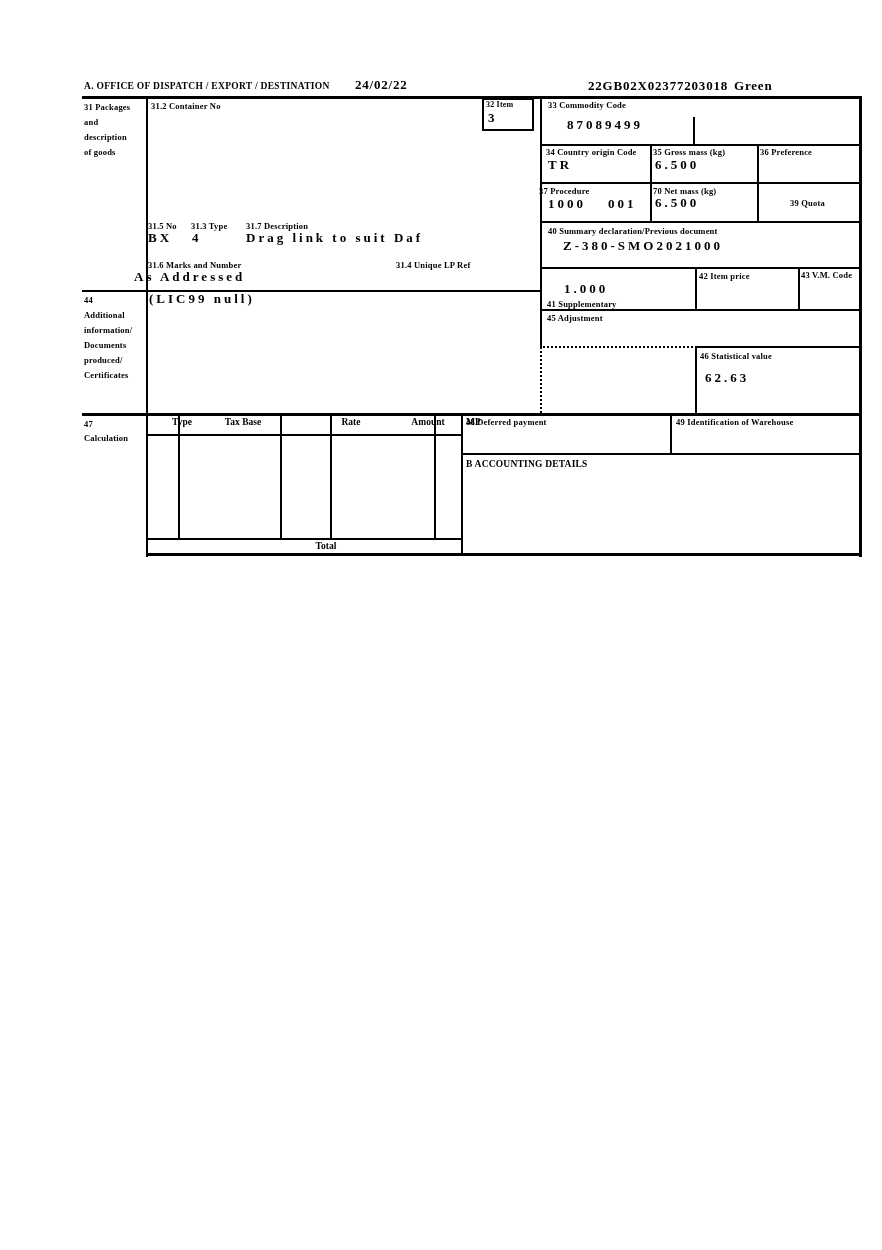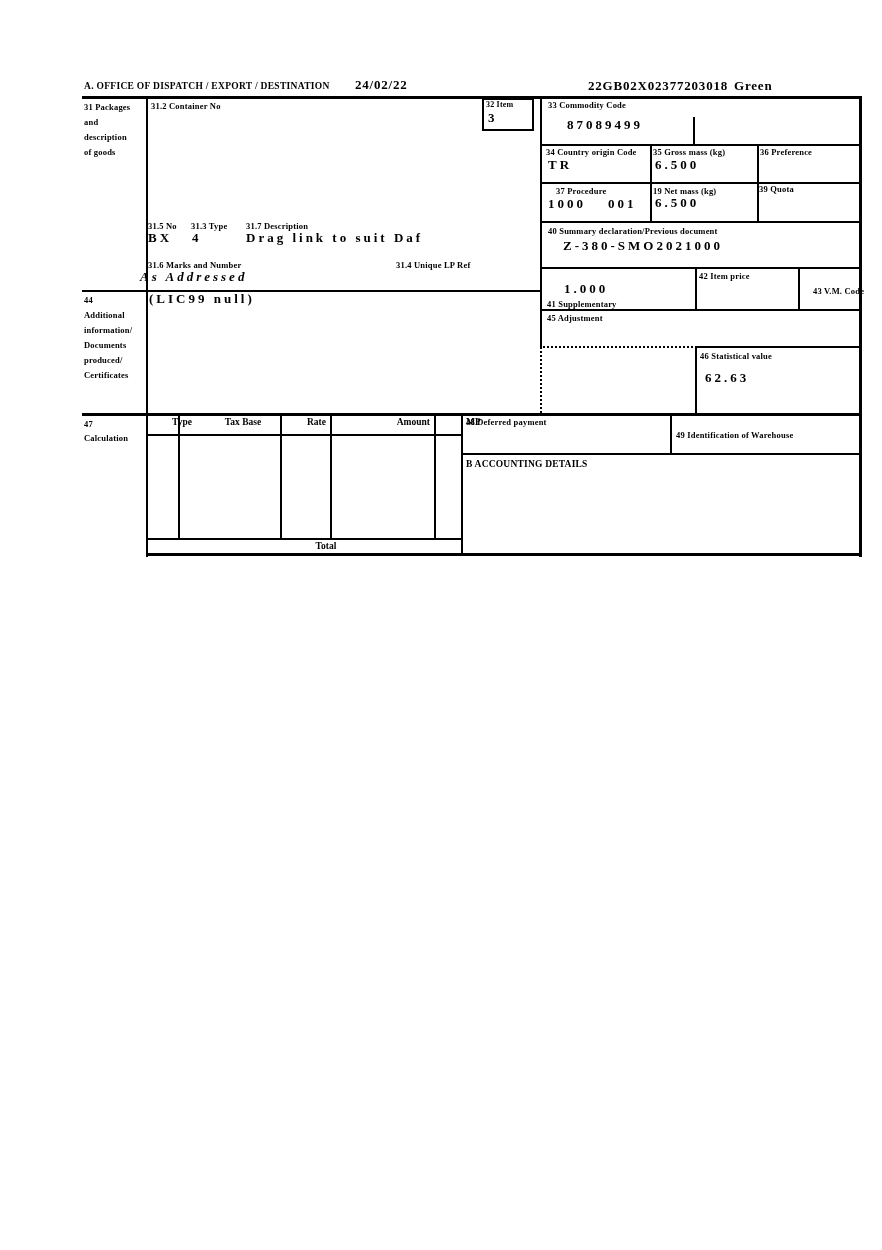--- a/index.html
+++ b/index.html
@@ -13,21 +13,21 @@
   .dot-v { position:absolute; border-left:2px dotted #000; }
   .box { position:absolute; border:2px solid #000; background:transparent; }
   .lbl { position:absolute; font-weight:bold; font-size:8.5px; letter-spacing:0.2px; white-space:nowrap; line-height:1.2; }
   .sideblock { position:absolute; font-weight:bold; font-size:8.5px; letter-spacing:0.2px; line-height:15px; }
   .sideblock div { white-space:nowrap; }
   .val { position:absolute; font-weight:bold; font-size:13px; letter-spacing:3px; white-space:nowrap; }
   .hdr { position:absolute; font-weight:bold; font-size:9.5px; letter-spacing:0.3px; white-space:nowrap; }
   .hval{ position:absolute; font-weight:bold; font-size:13px; letter-spacing:0.8px; white-space:nowrap; }
   .colhdr { position:absolute; font-weight:bold; font-size:9.5px; white-space:nowrap; }
   .c { text-align:center; }
-  .r { text-align:right; }
+  .r { text-align:center;margin-left:48px; }
 </style>
 </head>
 <body>
 
 <div class="page">
 
   <div class="hdr" style="left:84px;  top:81px;">A.  OFFICE OF DISPATCH / EXPORT / DESTINATION</div>
   <div class="hval" style="left:355px; top:77px;">24/02/22</div>
   <div class="hval" style="left:588px; top:78px;">22GB02X02377203018</div>
   <div class="hval" style="left:734px; top:78px;">Green</div>
@@ -94,57 +94,57 @@
 
   <div class="lbl" style="left:148px; top:221px;">31.5 No</div>
   <div class="lbl" style="left:191px; top:221px;">31.3 Type</div>
   <div class="lbl" style="left:246px; top:221px;">31.7 Description</div>
   <div class="val" style="left:148px; top:230px;">BX</div>
   <div class="val" style="left:192px; top:230px;">4</div>
   <div class="val" style="left:246px; top:230px;">Drag link to suit Daf</div>
 
   <div class="lbl" style="left:148px; top:260px;">31.6 Marks and Number</div>
   <div class="lbl" style="left:396px; top:260px;">31.4 Unique LP Ref</div>
-  <div class="val" style="left:140px; top:269px;font-style:italic;">As Addressed</div>
+  <div class="val" style="left:134px; top:269px;">As Addressed</div>
 
   <div class="val" style="left:149px; top:291px;">(LIC99 null)</div>
 
   <div class="lbl" style="left:548px; top:100px;">33 Commodity Code</div>
   <div class="val" style="left:567px; top:117px;">87089499</div>
 
   <div class="lbl" style="left:546px; top:147px;">34 Country origin Code</div>
   <div class="val" style="left:548px; top:157px;">TR</div>
   <div class="lbl" style="left:653px; top:147px;">35 Gross mass (kg)</div>
   <div class="val" style="left:655px; top:157px;">6.500</div>
   <div class="lbl" style="left:760px; top:147px;">36 Preference</div>
 
-  <div class="lbl" style="left:556px; top:186px;">37 Procedure</div>
+  <div class="lbl" style="left:539px; top:186px;">37 Procedure</div>
   <div class="val" style="left:548px; top:196px;">1000</div>
   <div class="val" style="left:608px; top:196px;">001</div>
-  <div class="lbl" style="left:653px; top:186px;">19 Net mass (kg)</div>
+  <div class="lbl" style="left:653px; top:186px;">70 Net mass (kg)</div>
   <div class="val" style="left:655px; top:195px;">6.500</div>
-  <div class="lbl" style="left:759px; top:184px;">39 Quota</div>
+  <div class="lbl" style="left:759px; top:198px;padding-left:31px;">39 Quota</div>
 
   <div class="lbl" style="left:548px; top:226px;">40 Summary declaration/Previous document</div>
   <div class="val" style="left:563px; top:238px;">Z-380-SMO2021000</div>
 
   <div class="lbl" style="left:547px; top:271px;margin-top:28px;">41 Supplementary</div>
   <div class="val" style="left:564px; top:281px;">1.000</div>
   <div class="lbl" style="left:699px; top:271px;">42 Item price</div>
-  <div class="lbl" style="left:801px; top:286px;padding-left:12px;">43 V.M. Code</div>
+  <div class="lbl" style="left:801px; top:270px;">43 V.M. Code</div>
 
   <div class="lbl" style="left:547px; top:313px;">45 Adjustment</div>
 
   <div class="lbl" style="left:700px; top:351px;">46 Statistical value</div>
   <div class="val" style="left:705px; top:370px;">62.63</div>
 
   <div class="colhdr c" style="left:164px; top:417px; width:36px;">Type</div>
   <div class="colhdr c" style="left:178px; top:417px; width:114px;margin-left:8px;">Tax Base</div>
   <div class="colhdr r" style="left:280px; top:417px; width:46px;">Rate</div>
   <div class="colhdr r" style="left:330px; top:417px; width:100px;">Amount</div>
   <div class="colhdr c" style="left:434px; top:417px; width:27px;padding-left:32px;">MP</div>
   <div class="colhdr c" style="left:186px; top:541px; width:280px;text-align:center;">Total</div>
 
   <div class="lbl" style="left:466px; top:417px;">48 Deferred payment</div>
-  <div class="lbl" style="left:676px; top:430px;">49 Identification of Warehouse</div>
+  <div class="lbl" style="left:676px; top:417px;">49 Identification of Warehouse</div>
   <div class="hdr" style="left:466px; top:459px; letter-spacing:0.2px;">B ACCOUNTING DETAILS</div>
 
 </div>
 
 </body></html>

